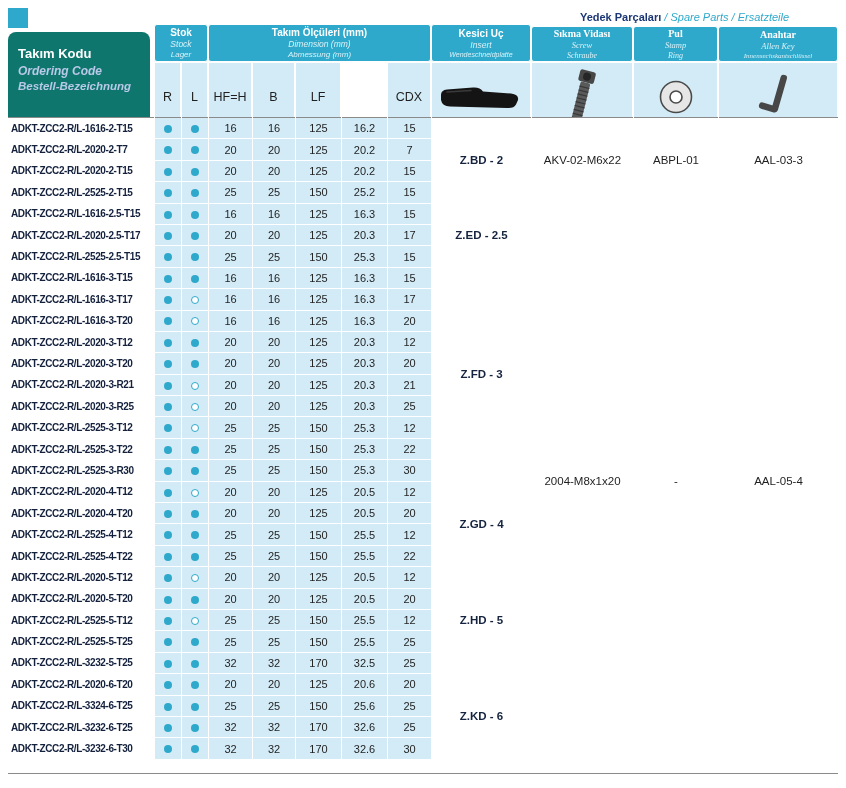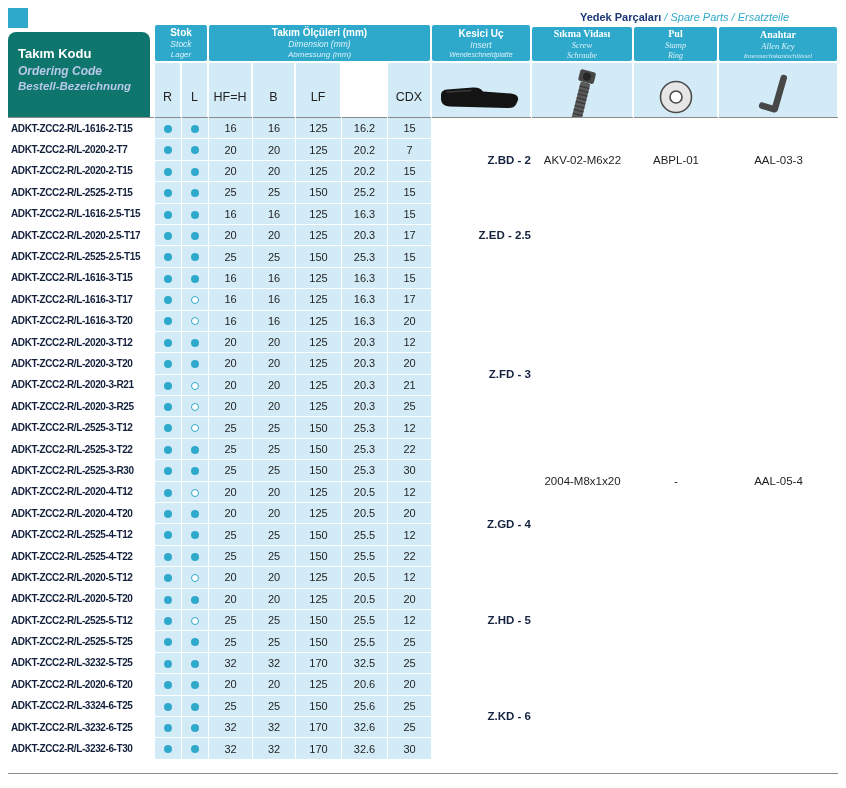--- a/index.html
+++ b/index.html
@@ -62,21 +62,21 @@
     position:absolute; left:8px; top:117px; width:830px;
     border-collapse:collapse; table-layout:fixed;
   }
   .catalog-table td { height:21.4px; border:1px solid #fff; padding:0; vertical-align:middle; }
   td.code-cell {
     background:#fff; font-weight:bold; font-size:10px; letter-spacing:-0.4px;
     color:#14213d; padding-left:2px; white-space:nowrap; overflow:hidden;
   }
   td.dot-cell, td.num-cell { background:#d2ebf6; text-align:center; }
   td.num-cell { font-size:11px; color:#1f1f1f; }
-  td.insert-cell { background:#fff; text-align:right; font-weight:bold; font-size:11.5px; color:#15233f; }
+  td.insert-cell { background:#fff; text-align:center; font-weight:bold; font-size:11.5px; color:#15233f; }
   td.spare-cell { background:#fff; text-align:center; font-size:11.5px; color:#1f1f1f; }
   tr.group-start td { border-top:1.5px solid #8a8a8a; }
 
   .dot { display:inline-block; width:8px; height:8px; border-radius:50%; vertical-align:middle; }
   .dot.filled { background:#2fa9cb; }
   .dot.hollow { background:#fff; border:1.5px solid #2fa9cb; }
 
   .bottom-line { position:absolute; left:8px; top:773px; width:830px; height:1px; background:#8a8a8a; }
 </style>
 </head>

